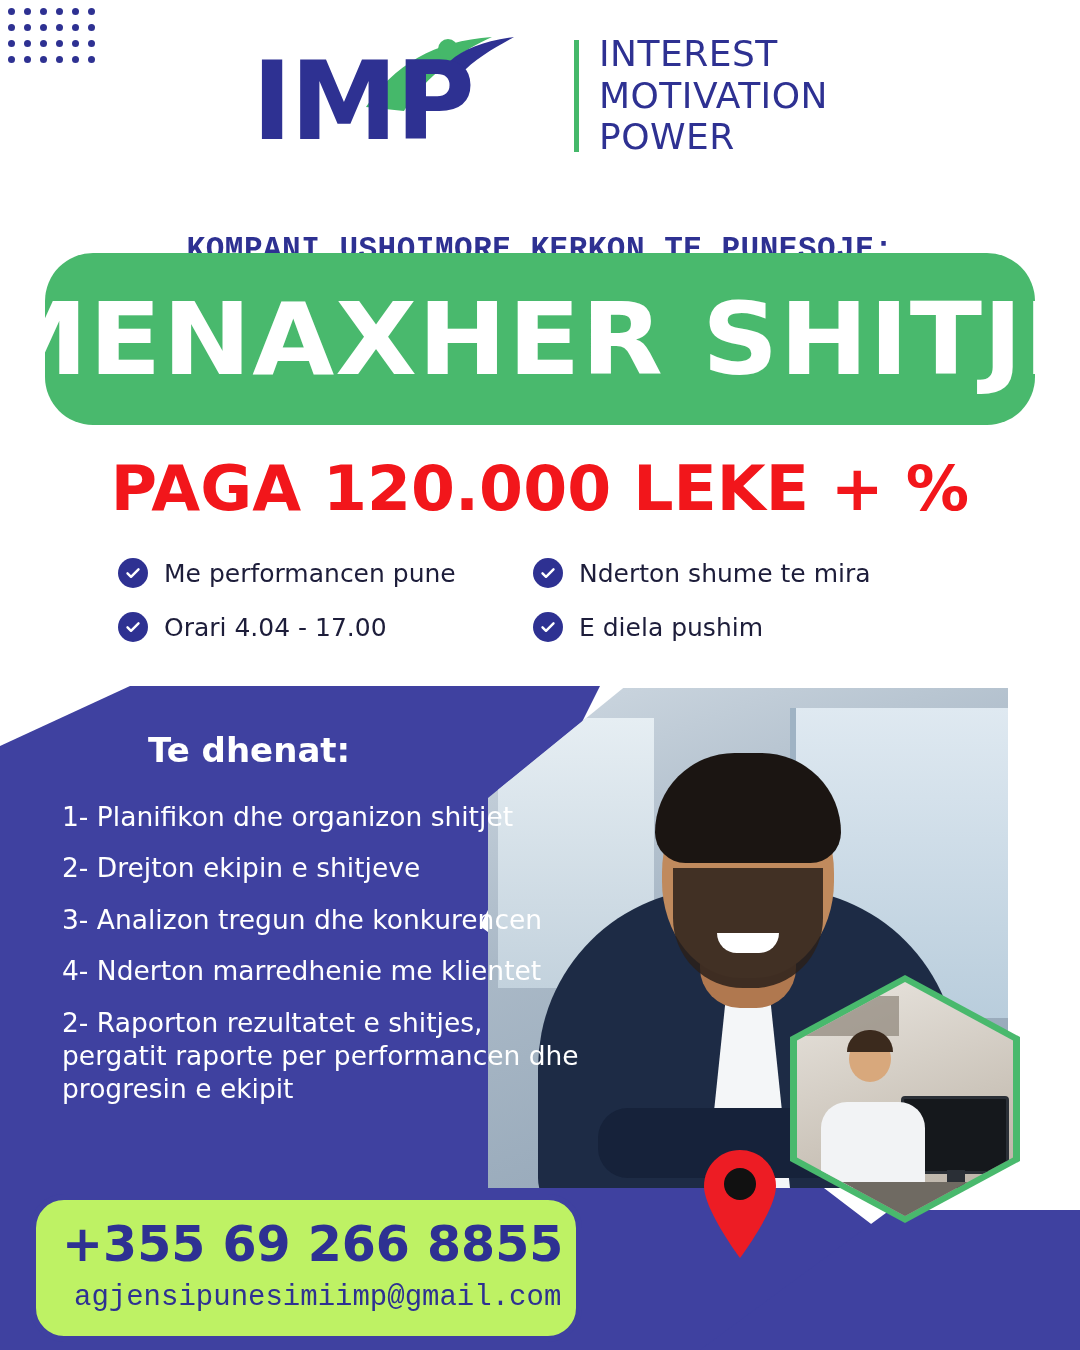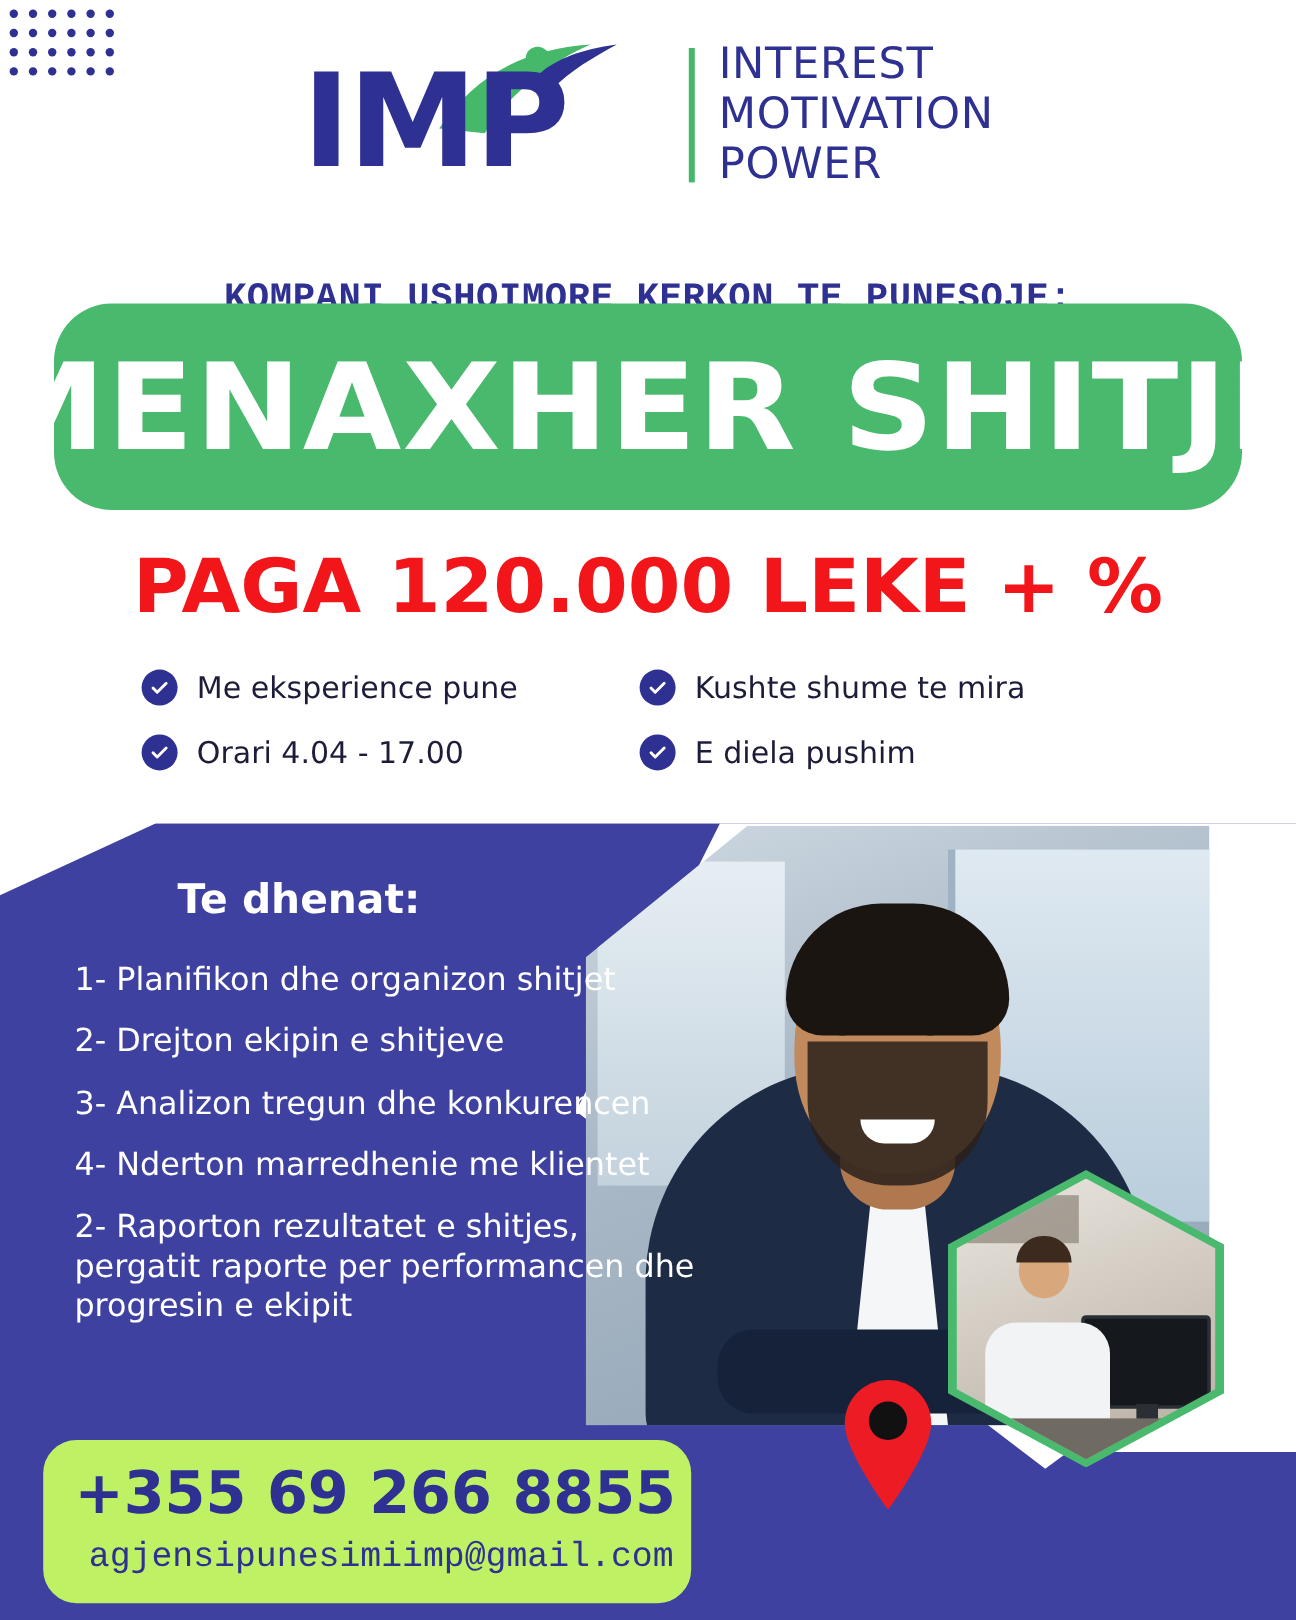--- a/index.html
+++ b/index.html
@@ -502,29 +502,29 @@
 
   <div id="salary">PAGA 120.000 LEKE + %</div>
 
   <div id="bullets">
     <div class="bullet">
       <span class="check">
         <svg width="18" height="18" viewBox="0 0 18 18">
             <path d="M3.5 9.3 L7 12.8 L14.5 5.3" fill="none" stroke="#ffffff" stroke-width="2.4" stroke-linecap="round" stroke-linejoin="round"></path>
           </svg>
       </span>
-      <span class="txt">Me eksperience pune</span>
+      <span class="txt">Me performancen pune</span>
     </div>
     <div class="bullet">
       <span class="check">
         <svg width="18" height="18" viewBox="0 0 18 18">
             <path d="M3.5 9.3 L7 12.8 L14.5 5.3" fill="none" stroke="#ffffff" stroke-width="2.4" stroke-linecap="round" stroke-linejoin="round"></path>
           </svg>
       </span>
-      <span class="txt">Kushte shume te mira</span>
+      <span class="txt">Nderton shume te mira</span>
     </div>
     <div class="bullet">
       <span class="check">
         <svg width="18" height="18" viewBox="0 0 18 18">
             <path d="M3.5 9.3 L7 12.8 L14.5 5.3" fill="none" stroke="#ffffff" stroke-width="2.4" stroke-linecap="round" stroke-linejoin="round"></path>
           </svg>
       </span>
       <span class="txt">Orari 4.04 - 17.00</span>
     </div>
     <div class="bullet">

